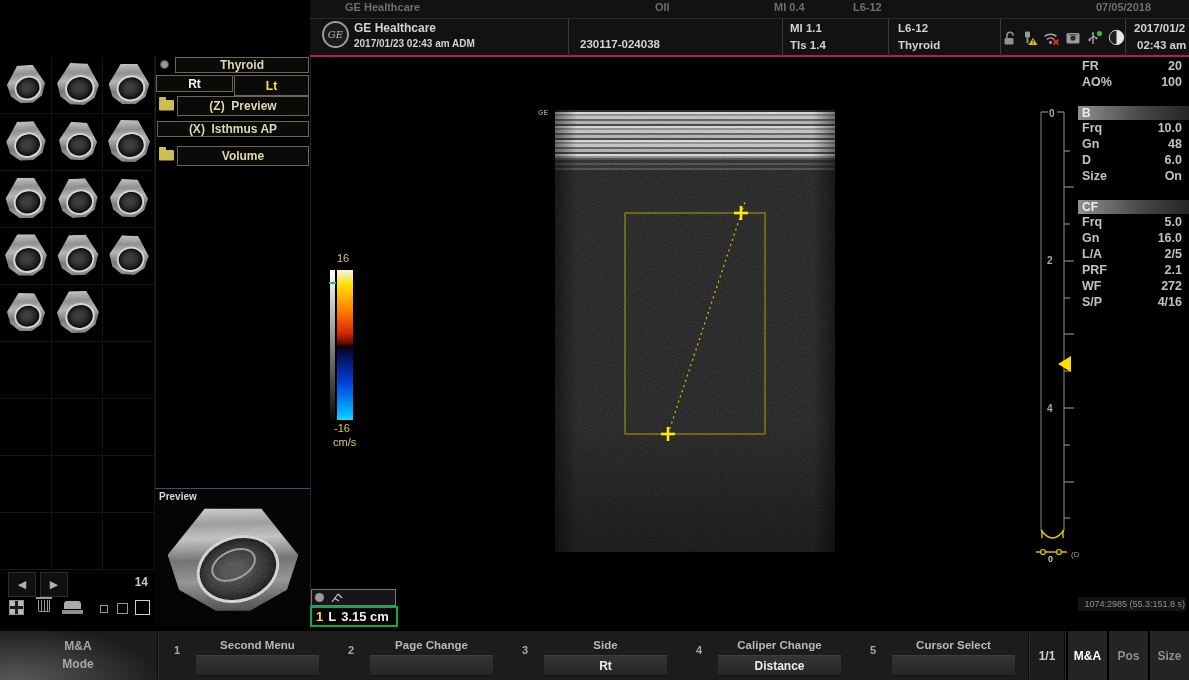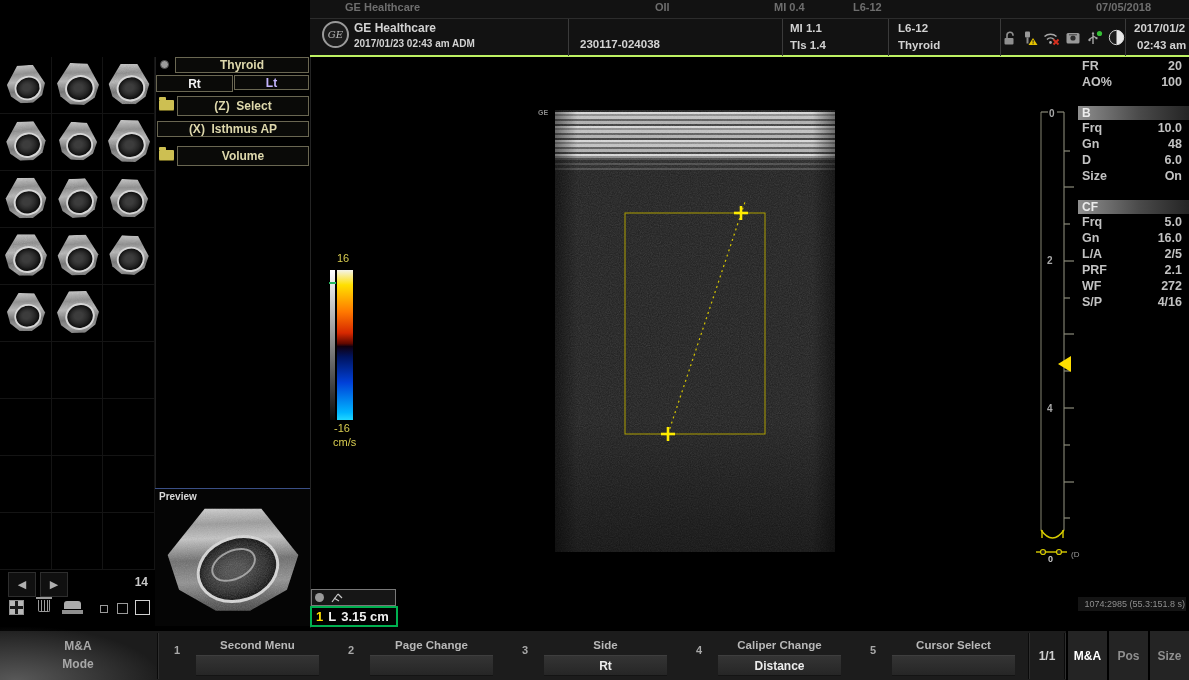--- a/index.html
+++ b/index.html
@@ -2,21 +2,21 @@
 <html><head>
 <meta charset="utf-8">
 <style>
   * { margin:0; padding:0; box-sizing:border-box; }
   html,body { background:#000; }
   body { font-family:"Liberation Sans", sans-serif; }
   #screen { position:relative; width:1189px; height:680px; background:#000; overflow:hidden; }
   .abs { position:absolute; }
 
   
-  #top-header { left:310px; top:0; width:879px; height:57px; background:#121212; border-bottom:2px solid #bef264; }
+  #top-header { left:310px; top:0; width:879px; height:57px; background:#121212; border-bottom:2px solid #be185d; }
   .ghost { position:absolute; top:1px; color:#6e6e6e; font-size:11px; font-weight:bold; }
   .hsplit { position:absolute; left:0; top:18px; width:100%; height:1px; background:#2c2c2c; }
   .hdiv { position:absolute; top:19px; height:37px; width:1px; background:#3a3a3a; }
   .htxt { position:absolute; color:#d2d2d2; font-weight:bold; white-space:pre; }
   #ge-logo { position:absolute; left:12px; top:21px; width:27px; height:27px; border:2px solid #9a9a9a; border-radius:50%;
              background:#1b1b1b; color:#b8b8b8; font-family:"DejaVu Serif", serif; font-style:italic; font-size:10px;
              display:flex; align-items:center; justify-content:center; }
   #hdr-icons { position:absolute; left:690px; top:19px; width:126px; height:37px; border-left:1px solid #3a3a3a;
                border-right:1px solid #3a3a3a; display:flex; align-items:center; justify-content:center; gap:5px; }
 
@@ -332,24 +332,24 @@
   <div class="tool" style="left:64px; top:601px">
       <div class="stamp"></div>
     </div>
   <div class="tool sqr" style="left:100px; top:605px; width:8px;  height:8px"></div>
   <div class="tool sqr" style="left:117px; top:603px; width:11px; height:11px"></div>
   <div class="tool sqr" style="left:135px; top:600px; width:15px; height:15px; border-color:#d0d0d0"></div>
 
   <div class="abs" id="radio-dot"></div>
   <div class="mp-box" style="left:175px; top:57px; width:134px; height:16px">Thyroid</div>
   <div class="mp-box" style="left:156px; top:75px; width:77px; height:17px; color:#f2f2f2">Rt</div>
-  <div class="mp-box" style="left:234px; top:75px; width:75px; height:15px; color:#c4b5fd">Lt</div>
+  <div class="mp-box" style="left:234px; top:75px; width:75px; height:21px; color:#fde047">Lt</div>
 
   <div class="folder" style="left:159px; top:100px"></div>
-  <div class="mp-box" style="left:177px; top:96px; width:132px; height:20px">(Z)  Select</div>
+  <div class="mp-box" style="left:177px; top:96px; width:132px; height:20px">(Z)  Preview</div>
   <div class="mp-box" style="left:157px; top:121px; width:152px; height:16px">(X)  Isthmus AP</div>
   <div class="folder" style="left:159px; top:150px"></div>
   <div class="mp-box" style="left:177px; top:146px; width:132px; height:20px">Volume</div>
 
   <div class="divider-v" style="left:310px; top:57px; height:571px"></div>
 
   <div class="abs" id="preview">
     <span id="preview-label">Preview</span>
     <div id="preview-fan">
       <svg width="142" height="116" style="position:absolute;left:0;top:0">

